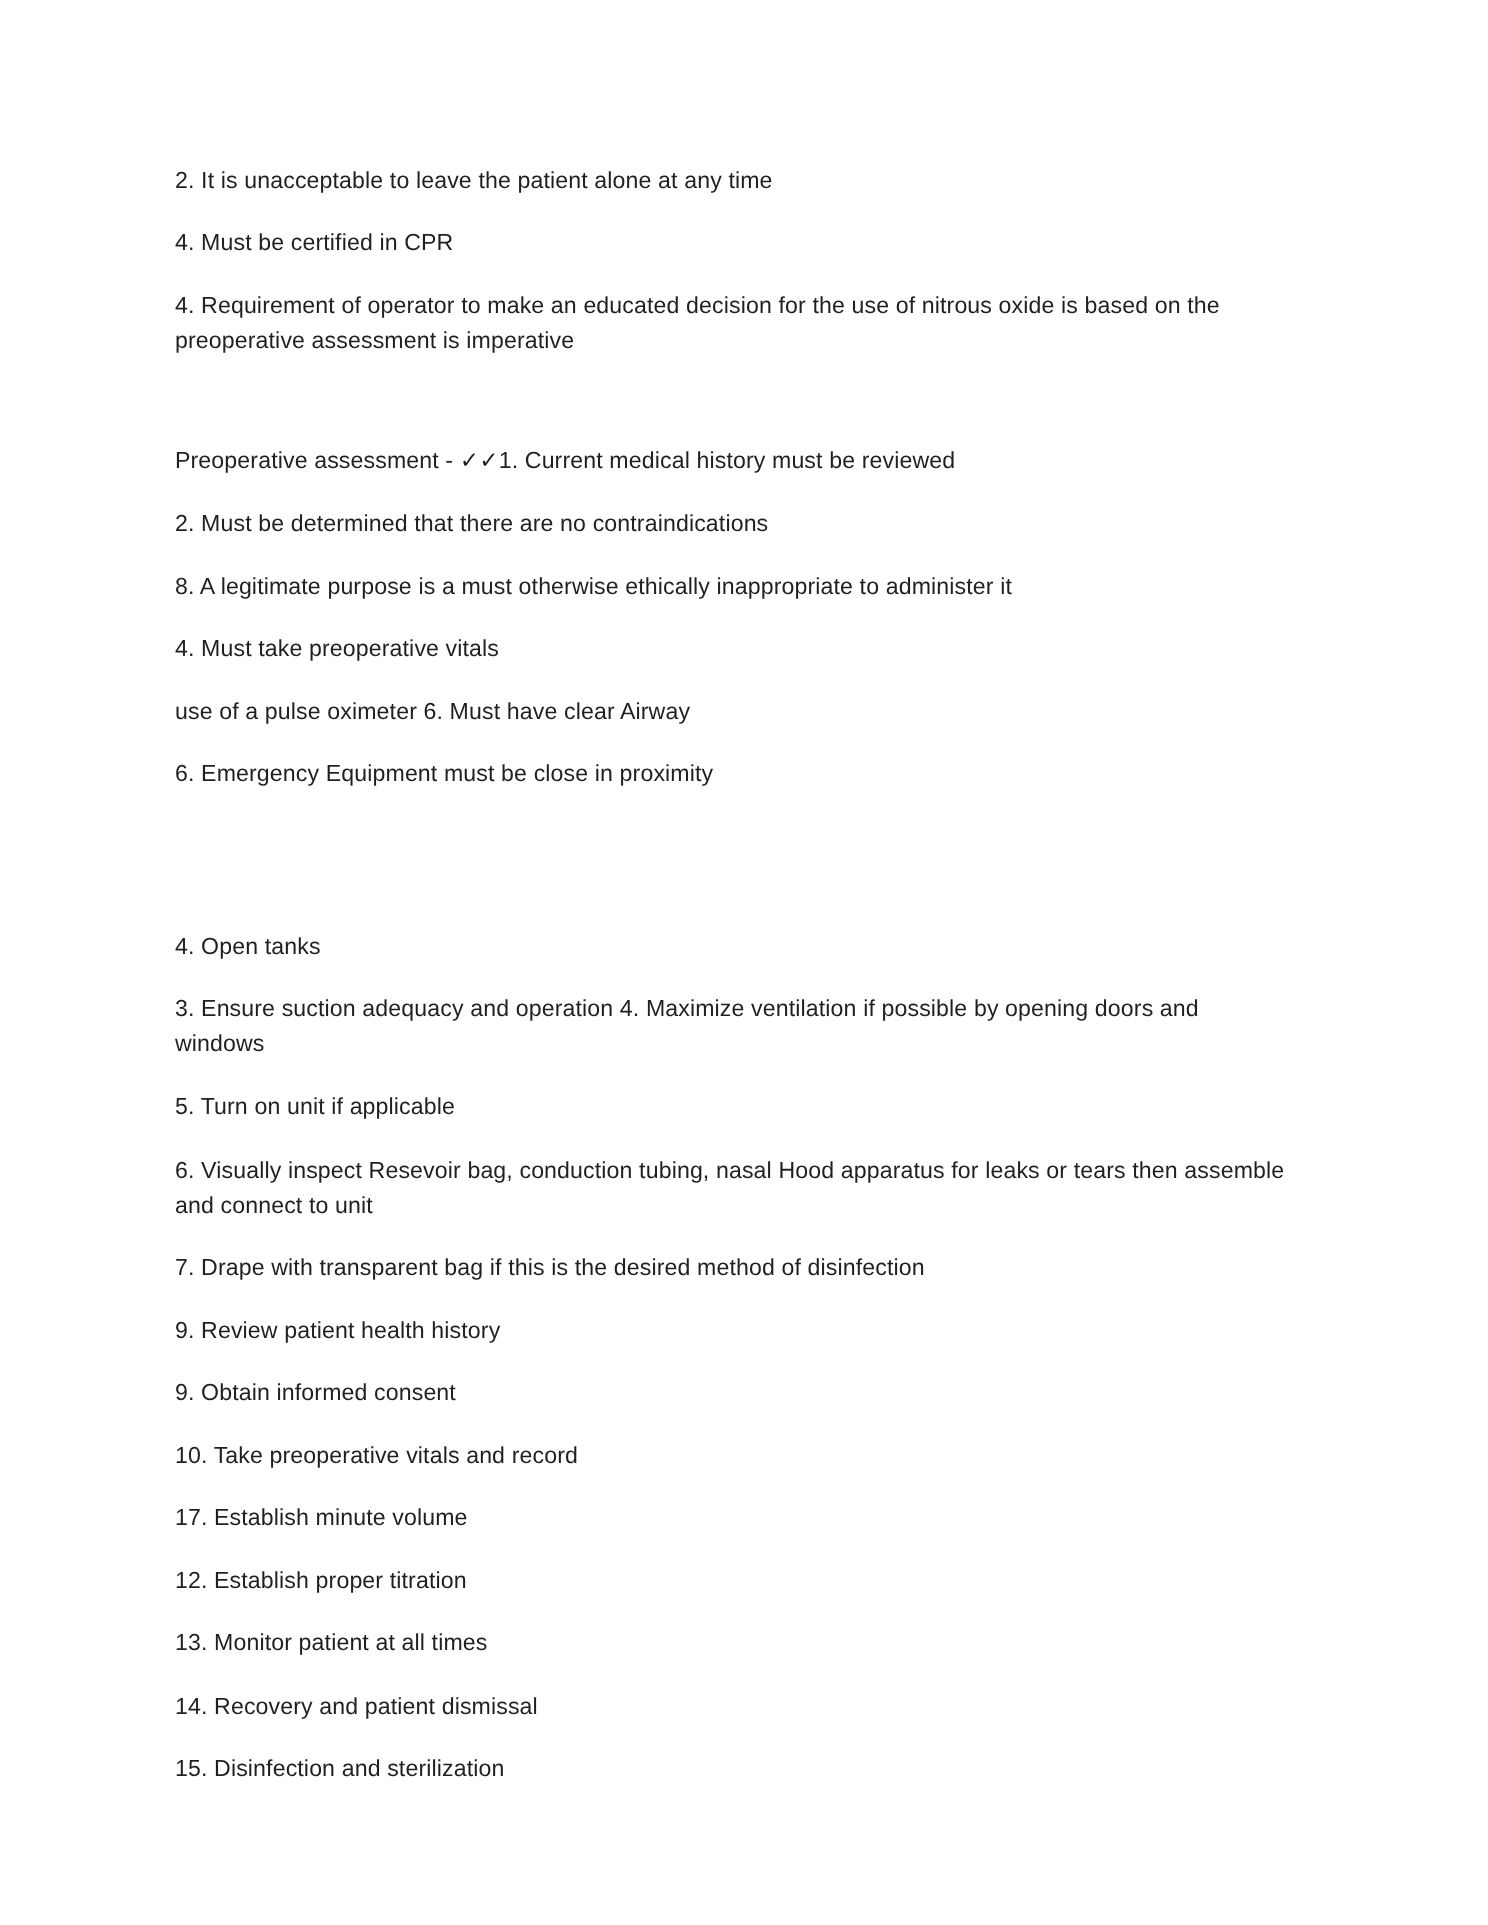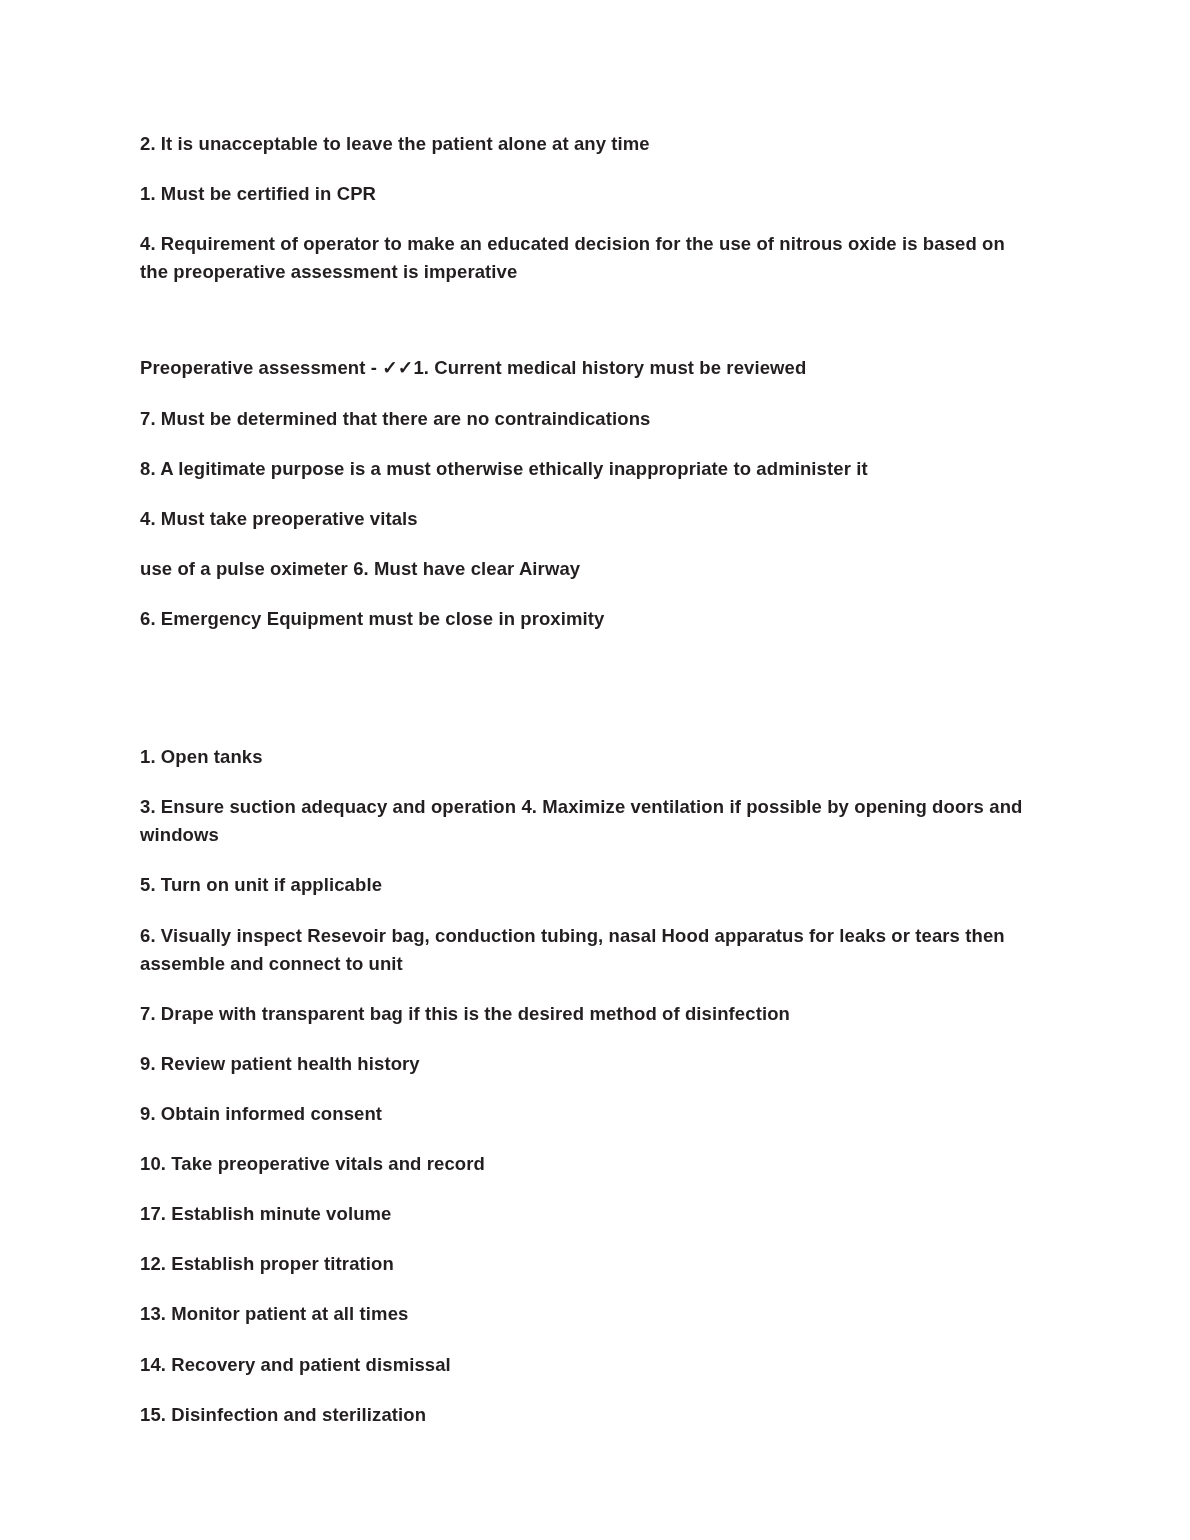--- a/index.html
+++ b/index.html
@@ -23,57 +23,56 @@
   }
   .doc-body {
     width: 890px;
   }
   p.para {
     margin: 0 0 22px 0;
     font-size: 18.5px;
     line-height: 1.52;
     letter-spacing: 0.1px;
     color: #231f20;
-    font-weight: bold;
   }
   p.para:last-child {
     margin-bottom: 0;
   }
   .spacer-block {
     height: 46px;
   }
   .spacer-block.small {
     height: 44px;
   }
 </style>
 </head>
 <body>
 
 <div class="page">
   <div class="doc-body">
 
     <p class="para">2. It is unacceptable to leave the patient alone at any time</p>
-    <p class="para">1. Must be certified in CPR</p>
+    <p class="para">4. Must be certified in CPR</p>
     <p class="para">4. Requirement of operator to make an educated decision for the use of nitrous oxide is based on the preoperative assessment is imperative</p>
 
     <div class="spacer-block"></div>
 
     <p class="para">Preoperative assessment - ✓✓1. Current medical history must be reviewed</p>
-    <p class="para">7. Must be determined that there are no contraindications</p>
+    <p class="para">2. Must be determined that there are no contraindications</p>
     <p class="para">8. A legitimate purpose is a must otherwise ethically inappropriate to administer it</p>
     <p class="para">4. Must take preoperative vitals</p>
     <p class="para">use of a pulse oximeter 6. Must have clear Airway</p>
     <p class="para">6. Emergency Equipment must be close in proximity</p>
 
     <div class="spacer-block small"></div>
 
 
     <div class="spacer-block small"></div>
 
-    <p class="para">1. Open tanks</p>
+    <p class="para">4. Open tanks</p>
     <p class="para">3. Ensure suction adequacy and operation 4. Maximize ventilation if possible by opening doors and windows</p>
     <p class="para">5. Turn on unit if applicable</p>
     <p class="para">6. Visually inspect Resevoir bag, conduction tubing, nasal Hood apparatus for leaks or tears then assemble and connect to unit</p>
     <p class="para">7. Drape with transparent bag if this is the desired method of disinfection</p>
     <p class="para">9. Review patient health history</p>
     <p class="para">9. Obtain informed consent</p>
     <p class="para">10. Take preoperative vitals and record</p>
     <p class="para">17. Establish minute volume</p>
     <p class="para">12. Establish proper titration</p>
     <p class="para">13. Monitor patient at all times</p>

